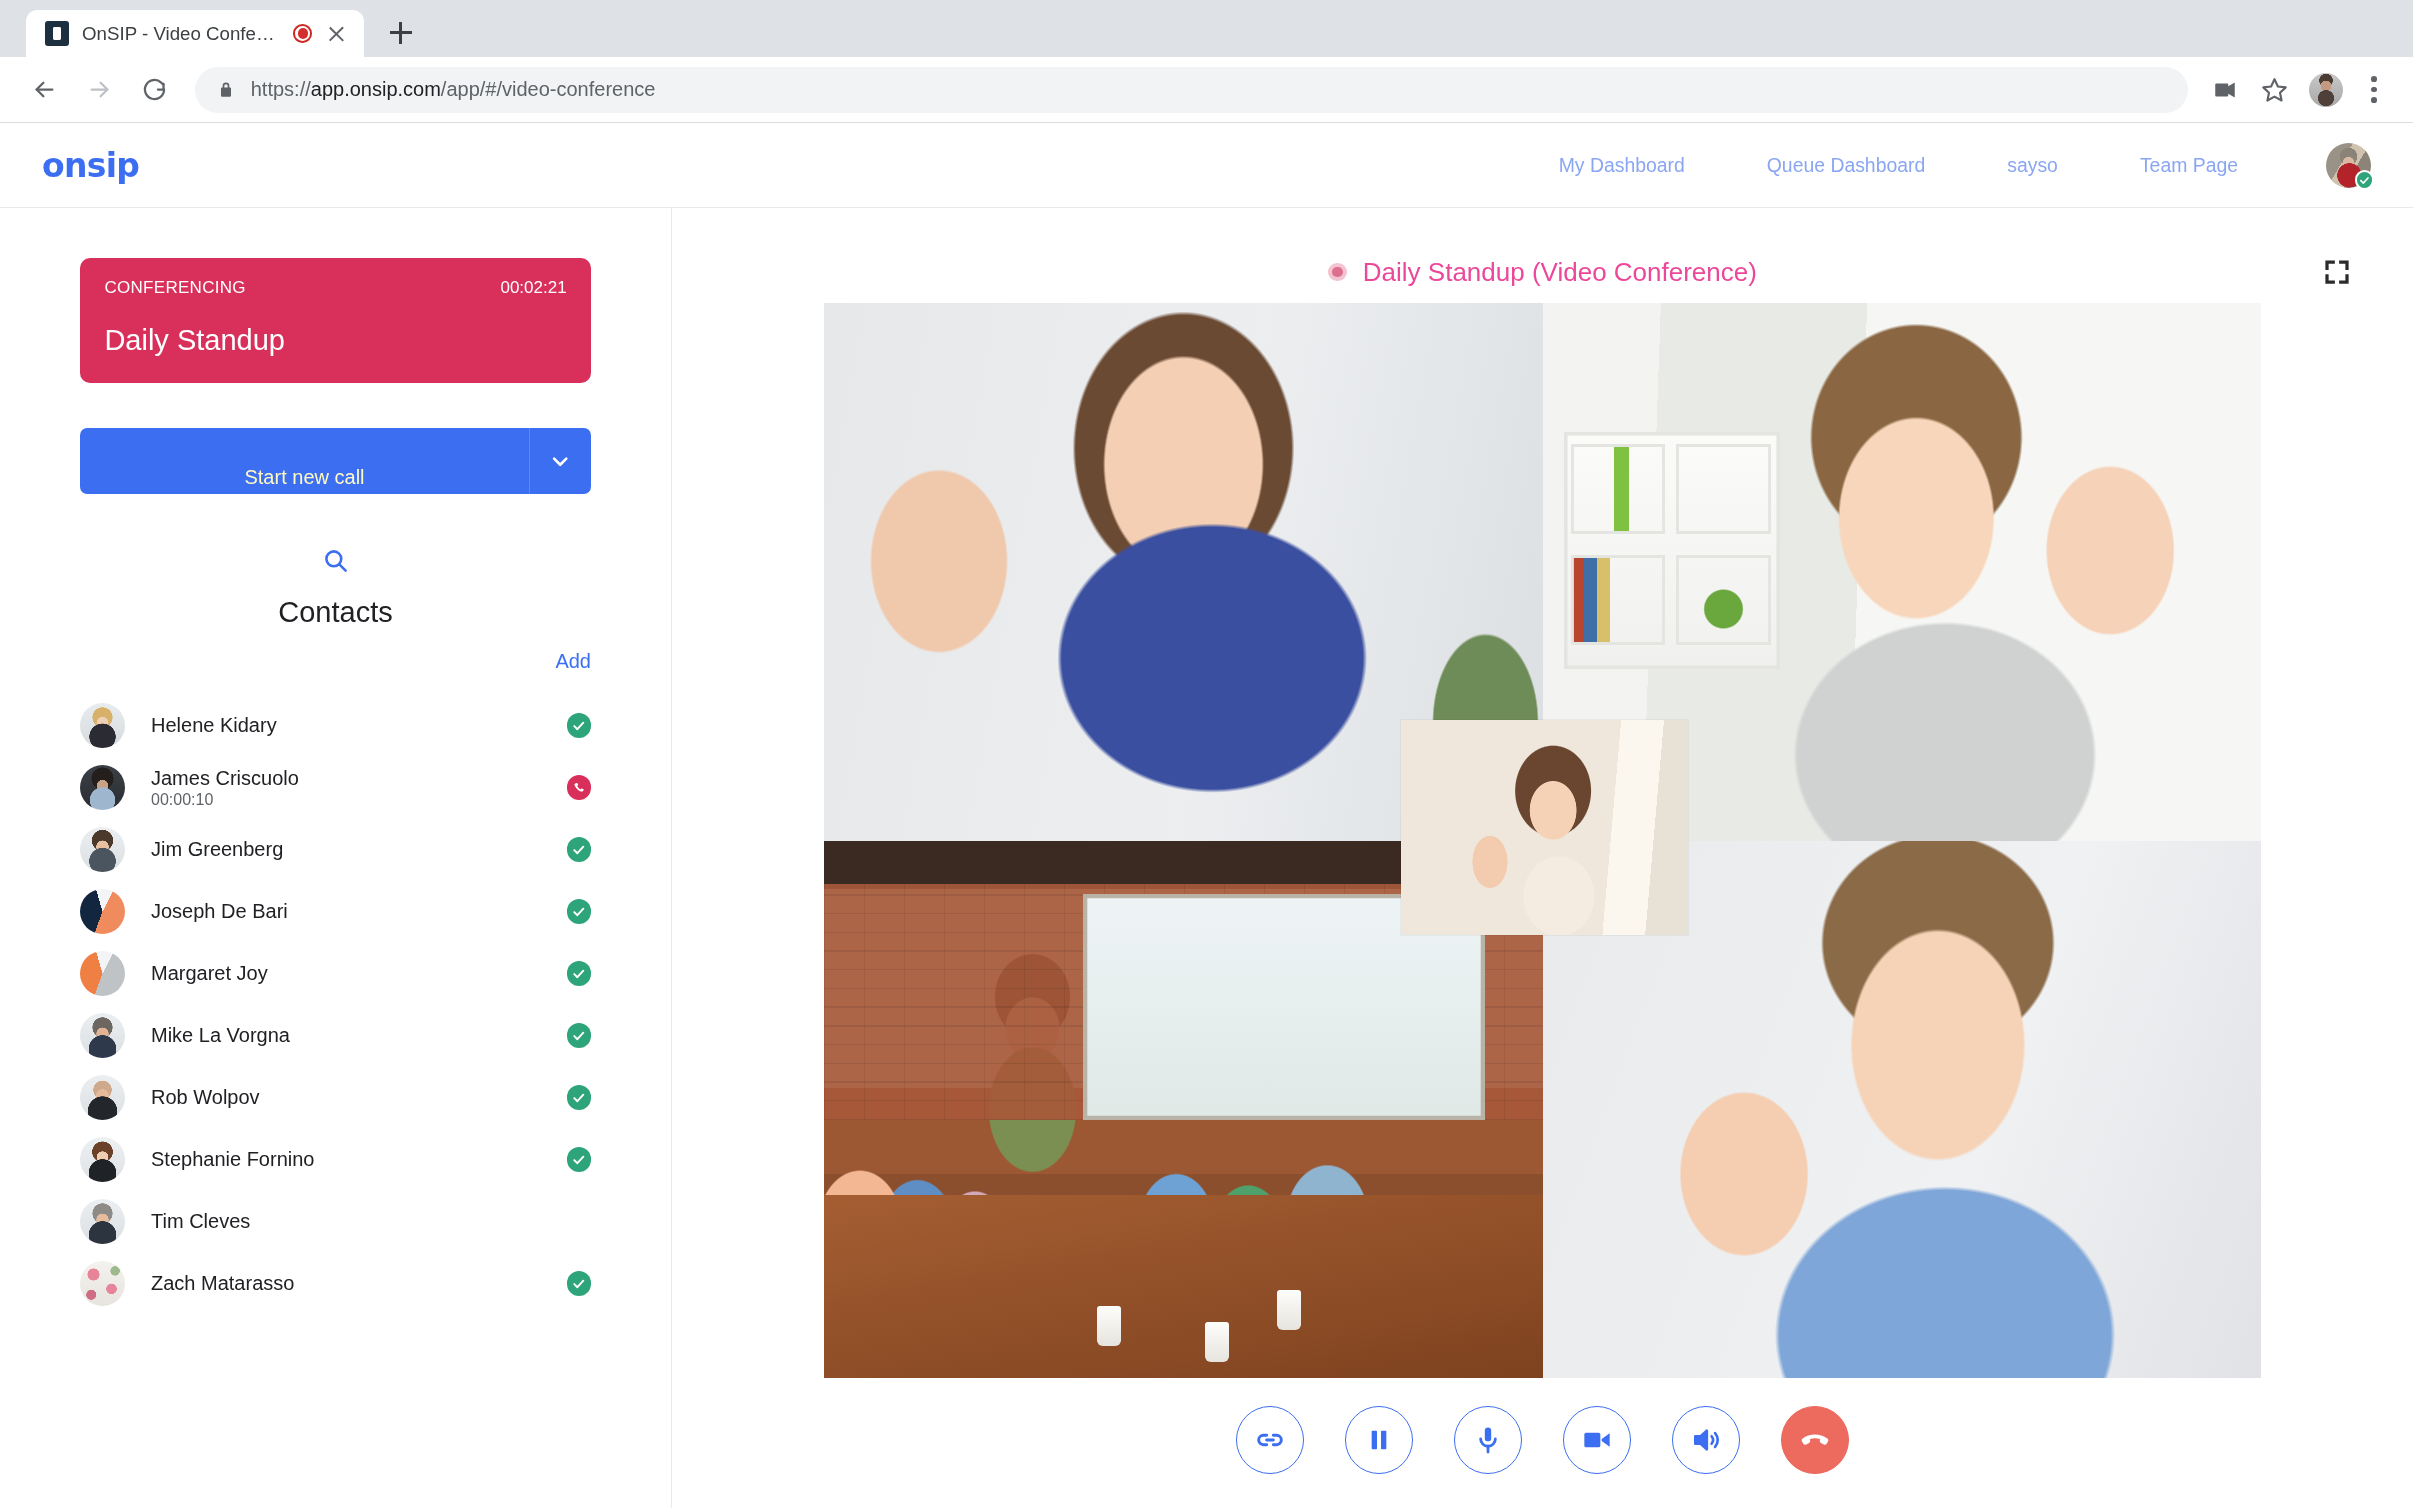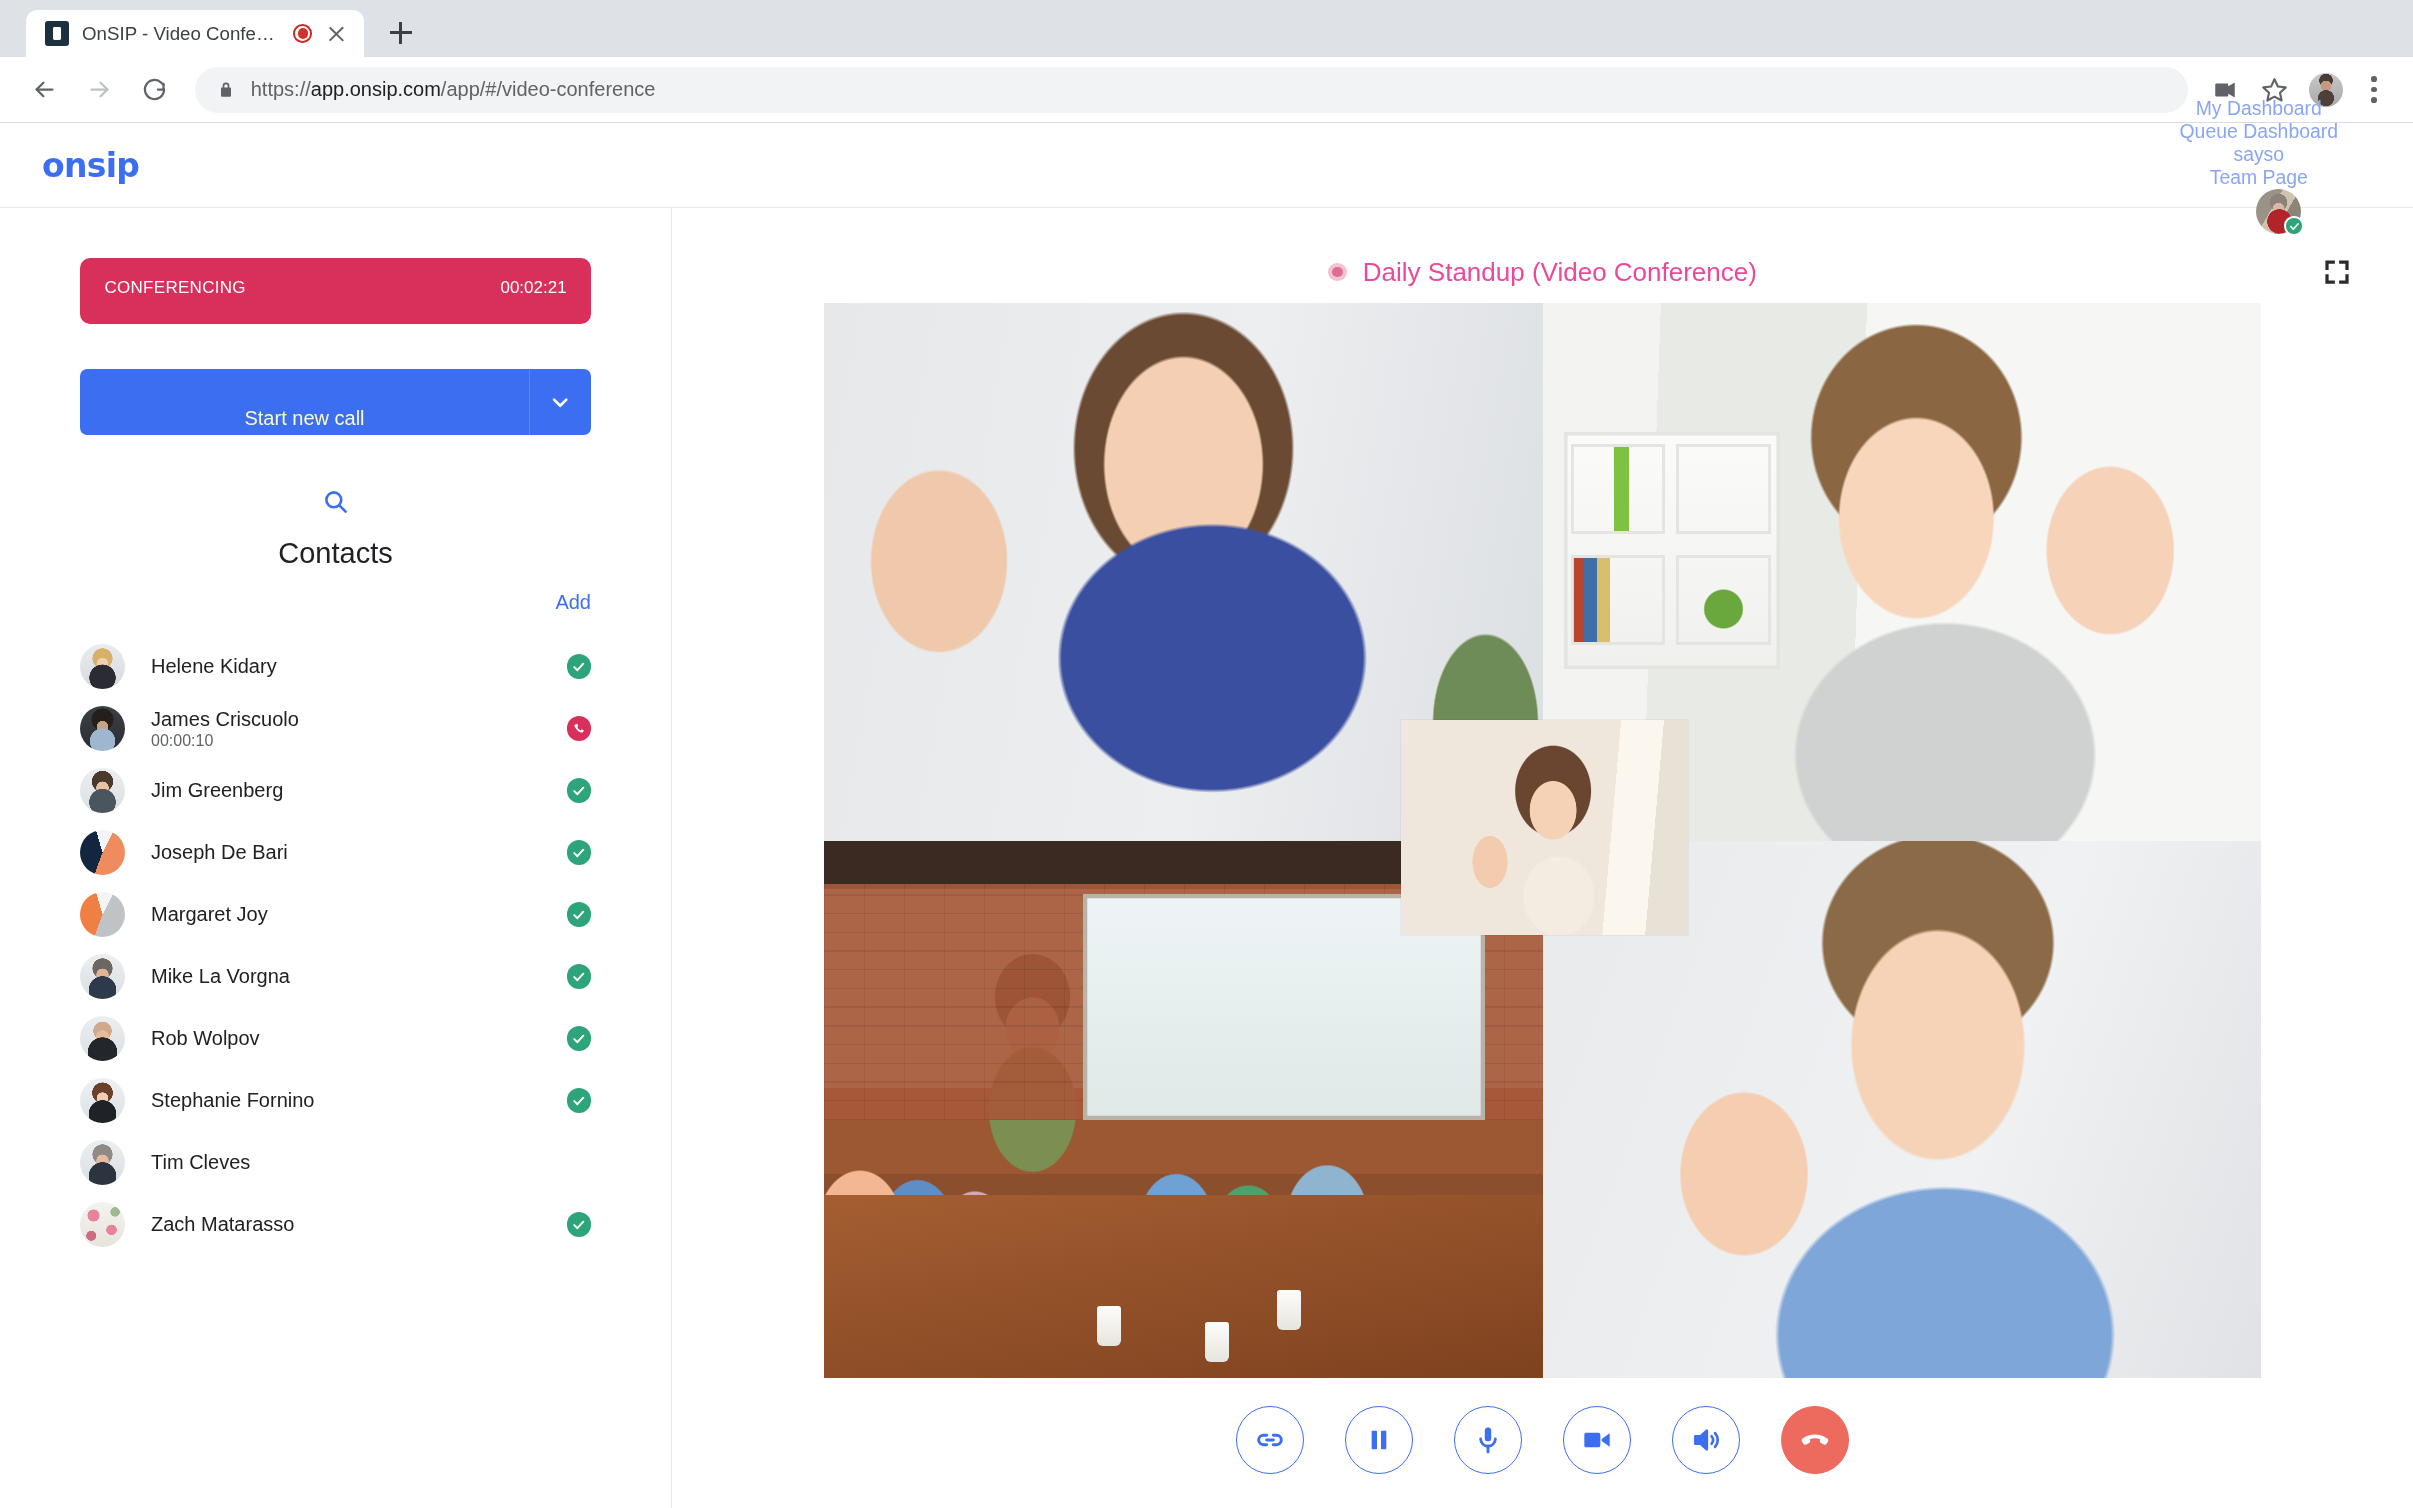--- a/index.html
+++ b/index.html
@@ -97,21 +97,21 @@
   .app { flex: 1 1 auto; display: flex; flex-direction: column; background: #fff; min-height: 0; }
 
   .appheader {
     height: 85px; display: flex; align-items: center; padding: 0 42px;
     border-bottom: 0.7px solid #e8eaed; flex: 0 0 auto; text-align: right;
   }
   .logo {
     font-size: 33px; font-weight: 700; color: #3b6ef0; letter-spacing: -0.7px;
     font-family: "DejaVu Sans", sans-serif;
   }
-  .nav { margin-left: auto; display: flex; align-items: center; gap: 0; flex-direction: column; }
+  .nav { margin-left: auto; display: flex; align-items: center; gap: 16px; }
   .nav a {
     font-size: 19.4px; color: #8aa6f2; text-decoration: none; padding: 0 33px; cursor: pointer;
     white-space: nowrap;
   }
   .me-avatar {
     width: 45px; height: 45px; border-radius: 50%; margin-left: 39px; position: relative;
     background:
       radial-gradient(circle at 52% 72%, #b3242a 0 30%, rgba(0,0,0,0) 31%),
       radial-gradient(circle at 50% 44%, #d9b9a3 0 17%, rgba(0,0,0,0) 18%),
       radial-gradient(circle at 50% 30%, #8b8278 0 22%, rgba(0,0,0,0) 23%),
@@ -399,20 +399,21 @@
 
     <div class="body">
 
       <div class="sidebar">
 
         <div class="conf-card">
           <div class="conf-top">
             <span class="conf-label">CONFERENCING</span>
             <span class="conf-timer">00:02:21</span>
           </div>
+          <div class="conf-name">Daily Standup</div>
         </div>
 
         <div class="startcall">
           <div class="main">Start new call</div>
           <div class="caret">
             <svg viewBox="0 0 24 24" fill="none" stroke="#fff" stroke-width="2.6" stroke-linecap="round" stroke-linejoin="round">
                 <polyline points="6 9.5 12 15.5 18 9.5"></polyline>
               </svg>
           </div>
         </div>

